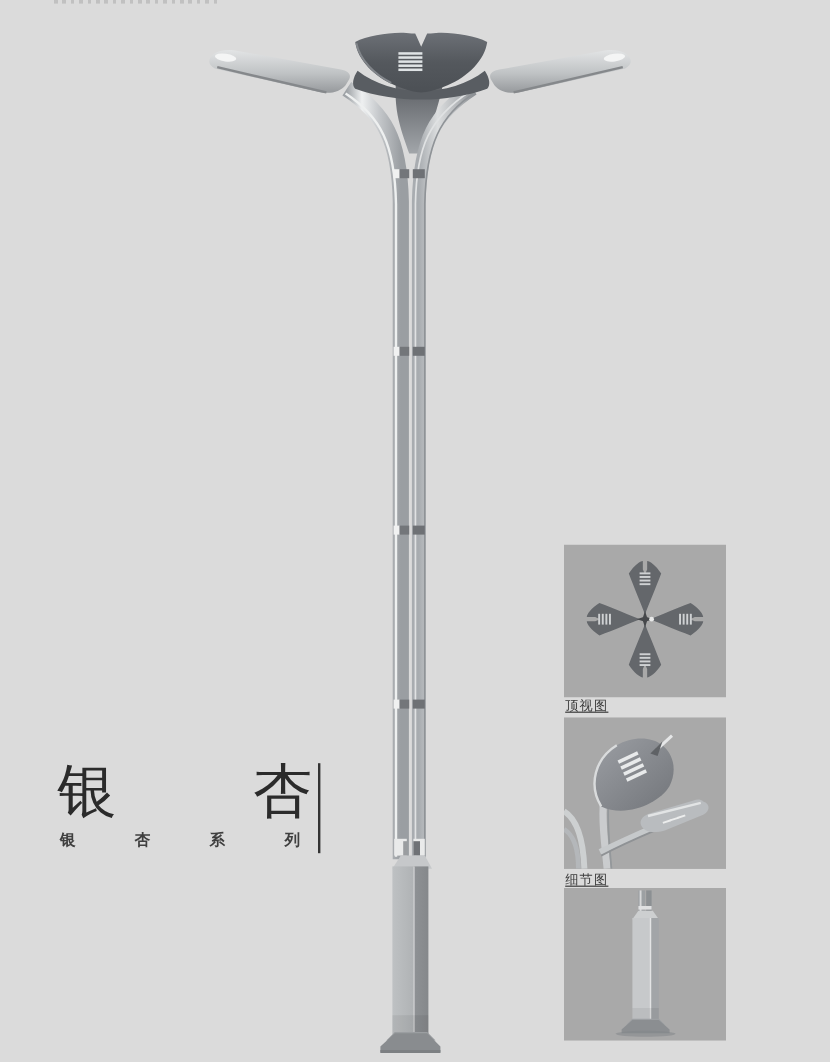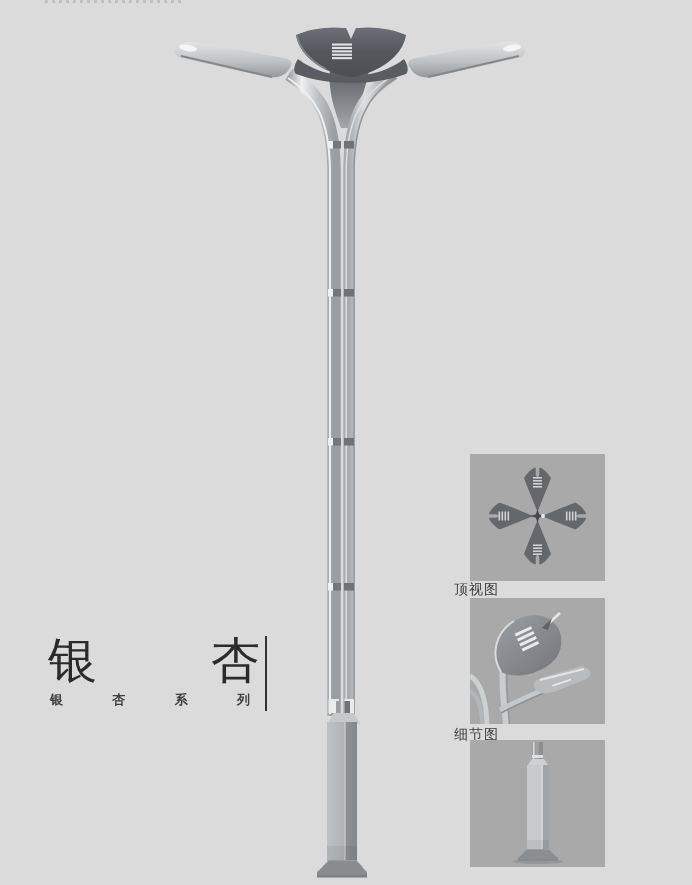--- a/index.html
+++ b/index.html
@@ -39,22 +39,22 @@
     position:absolute;left:265px;top:636px;width:2px;height:75px;background:#333;
   }
 
   
   .panel{position:absolute;left:470px;width:135px;background:var(--panel-background);}
   .panel svg{display:block;width:135px;height:100%;}
   .panel-1{top:454px;height:127px;}
   .panel-2{top:598px;height:126px;}
   .panel-3{top:740px;height:127px;}
   .panel-label{
-    position:absolute;left:454px;height:14px;
-    font-size:14px;line-height:14px;color:var(--label-text);letter-spacing:1px;
+    position:absolute;left:471px;height:14px;
+    font-size:11px;line-height:14px;color:var(--label-text);letter-spacing:1px;text-decoration:underline;
   }
   .panel-label-1{top:582px;}
   .panel-label-2{top:727px;}
 </style>
 </head>
 <body>
 
 <div class="page">
 
   <div class="top-remnant"></div>

